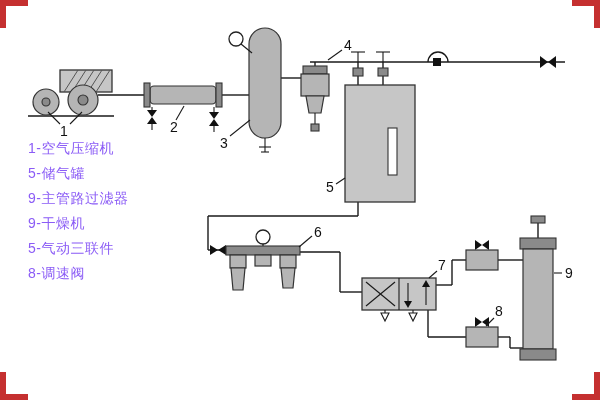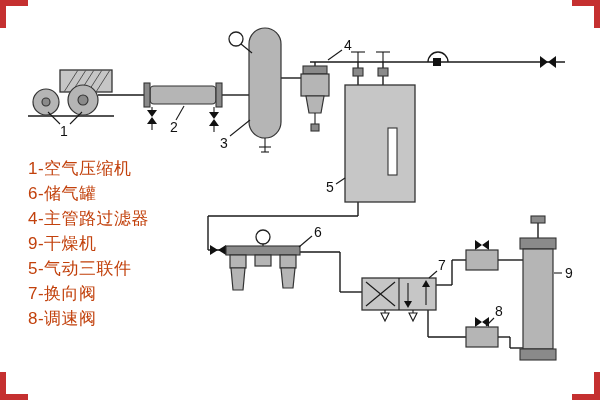--- a/index.html
+++ b/index.html
@@ -8,22 +8,22 @@
     overflow:hidden;font-family:"Liberation Sans",sans-serif;
   }
   
   .corner{position:absolute;width:22px;height:22px;border:0 solid #c53030;}
   .corner.tl{top:0;left:0;border-top-width:6px;border-left-width:6px;}
   .corner.tr{top:0;right:0;border-top-width:6px;border-right-width:6px;}
   .corner.bl{bottom:0;left:0;border-bottom-width:6px;border-left-width:6px;}
   .corner.br{bottom:0;right:0;border-bottom-width:6px;border-right-width:6px;}
 
   #legend{
-    position:absolute;left:28px;top:156px;
-    font-size:17px;line-height:25px;color:#c2410c;letter-spacing:.5px;
+    position:absolute;left:28px;top:136px;
+    font-size:14px;line-height:25px;color:#8b5cf6;letter-spacing:.5px;
   }
   #legend .row{white-space:nowrap;}
 
   svg{position:absolute;left:0;top:0;}
   svg text{font-family:"Liberation Sans",sans-serif;font-size:14px;fill:#111;}
   .pipe{stroke:#1a1a1a;stroke-width:1.4;fill:none;}
   .thin{stroke:#1a1a1a;stroke-width:1.1;fill:none;}
   .eq{fill:#b5b5b5;stroke:#333;stroke-width:1.2;}
   .eqd{fill:#8a8a8a;stroke:#333;stroke-width:1.1;}
   .eql{fill:#c6c6c6;stroke:#333;stroke-width:1.3;}
@@ -212,25 +212,24 @@
     <text x="344" y="50">4</text>
     <text x="326" y="192">5</text>
     <text x="314" y="237">6</text>
     <text x="438" y="270">7</text>
     <text x="495" y="316">8</text>
     <text x="565" y="278">9</text>
   </svg>
 
   <div id="legend">
     <div class="row">1-空气压缩机</div>
-    <div class="row">6-储气罐</div>
-    <div class="row">4-主管路过滤器</div>
+    <div class="row">5-储气罐</div>
+    <div class="row">9-主管路过滤器</div>
     <div class="row">9-干燥机</div>
     <div class="row">5-气动三联件</div>
-    <div class="row">7-换向阀</div>
     <div class="row">8-调速阀</div>
   </div>
 
   <div class="corner tl"></div>
   <div class="corner tr"></div>
   <div class="corner bl"></div>
   <div class="corner br"></div>
 
 </div>
 

